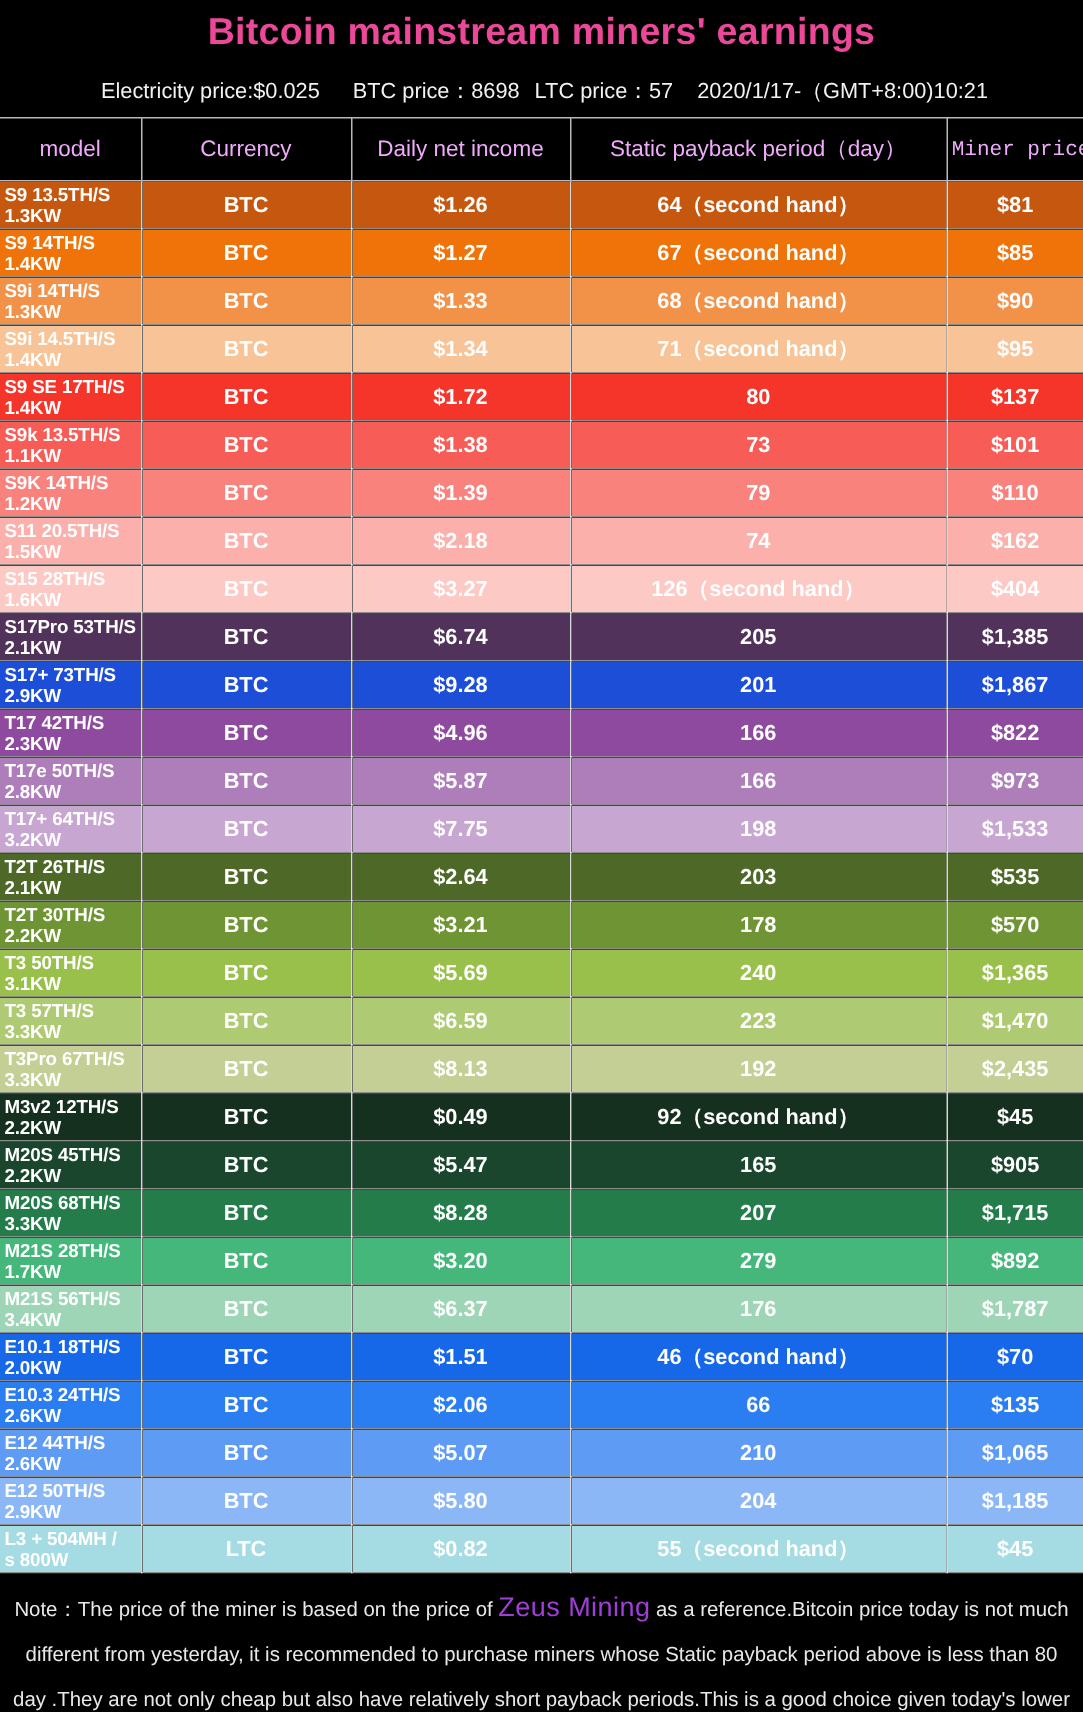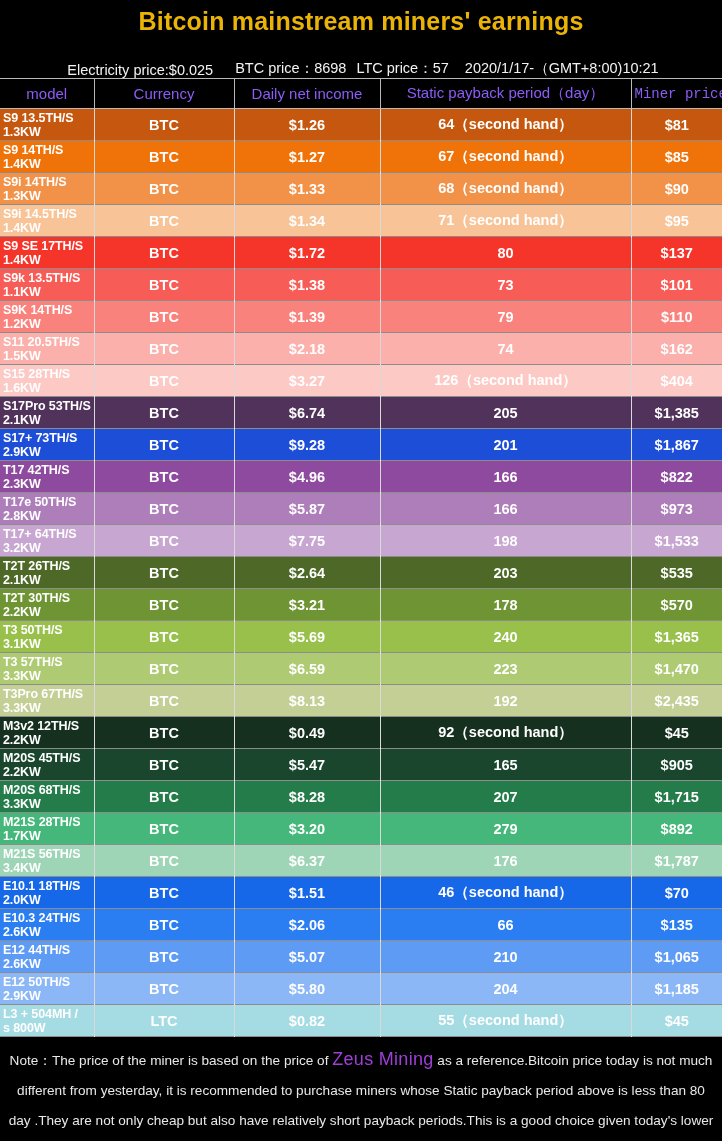--- a/index.html
+++ b/index.html
@@ -20,30 +20,30 @@
 
   
   .title-bar {
     height: 43px;
     display: flex;
     align-items: center;
     justify-content: center;
     background: #000000;
   }
   .title-bar .title {
-    color: #eab308;
+    color: #ec4899;
     font-size: 25px;
     font-weight: bold;
     letter-spacing: 0.2px;
     white-space: nowrap;
   }
   .subtitle-bar {
     height: 35px;
     display: flex;
-    align-items: flex-end;
+    align-items: center;
     justify-content: center;
     gap: 0px;
     background: #000000;
     padding-left: 4px;
   }
   .subtitle-bar .sub {
     color: #f2f2f2;
     font-size: 14.5px;
     white-space: nowrap;
     font-weight: normal;
@@ -59,24 +59,24 @@
     table-layout: fixed;
   }
   table.miners col.c-model    { width: 94px; }
   table.miners col.c-currency { width: 140px; }
   table.miners col.c-income   { width: 146px; }
   table.miners col.c-payback  { width: 251px; }
   table.miners col.c-price    { width: 91px; }
 
   table.miners thead th {
     background: #000000;
-    color: #8b5cf6;
+    color: #f0abfc;
     font-size: 15px;
     font-weight: normal;
-    height: 30px;
+    height: 42px;
     text-align: center;
     border-right: 1px solid #b9b9b9;
     border-bottom: 1px solid #b9b9b9;
     border-top: 1px solid #b9b9b9;
     padding: 0 2px;
     white-space: nowrap;
     overflow: hidden;
   }
   table.miners thead th.th-price {
     font-family: "Liberation Mono", "DejaVu Sans Mono", monospace;

